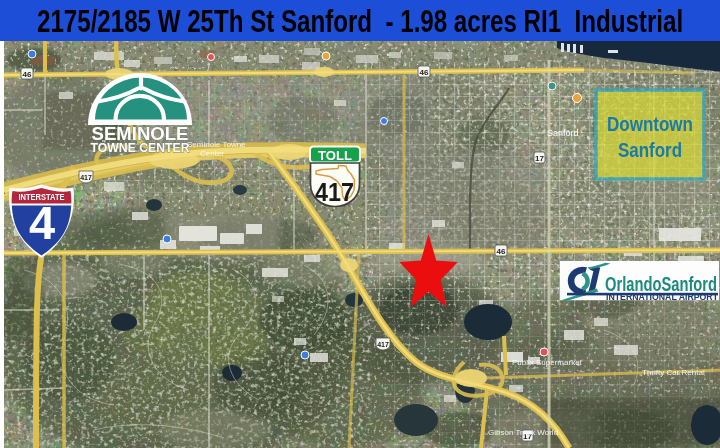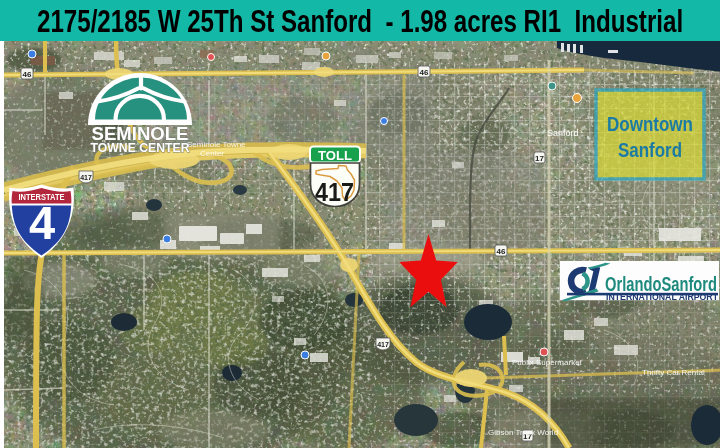--- a/index.html
+++ b/index.html
@@ -1,17 +1,17 @@
 <!DOCTYPE html>
 <html><head>
 <meta charset="utf-8">
 <style>
   html,body{margin:0;padding:0;}
   body{width:720px;height:448px;overflow:hidden;font-family:"Liberation Sans",sans-serif;background:#fff;}
-  #title{position:absolute;left:0;top:0;width:720px;height:41px;background:#14b8a6;z-index:5;}
+  #title{position:absolute;left:0;top:0;width:720px;height:41px;background:#1d4ed8;z-index:5;}
   #title span{position:absolute;left:50%;top:4px;font-weight:bold;font-size:31px;color:#000;letter-spacing:0;white-space:nowrap;transform:translateX(-323px) scaleX(0.778);transform-origin:0 0;}
   #map{position:absolute;left:4px;top:41px;width:576px;height:407px;}
 </style>
 </head>
 <body>
 <div id="title">
     <span>2175/2185 W 25Th St Sanford&nbsp; - 1.98 acres RI1&nbsp; Industrial</span>
   </div>
 <div id="map">
 <svg width="720" height="407" viewBox="0 41 720 407">

